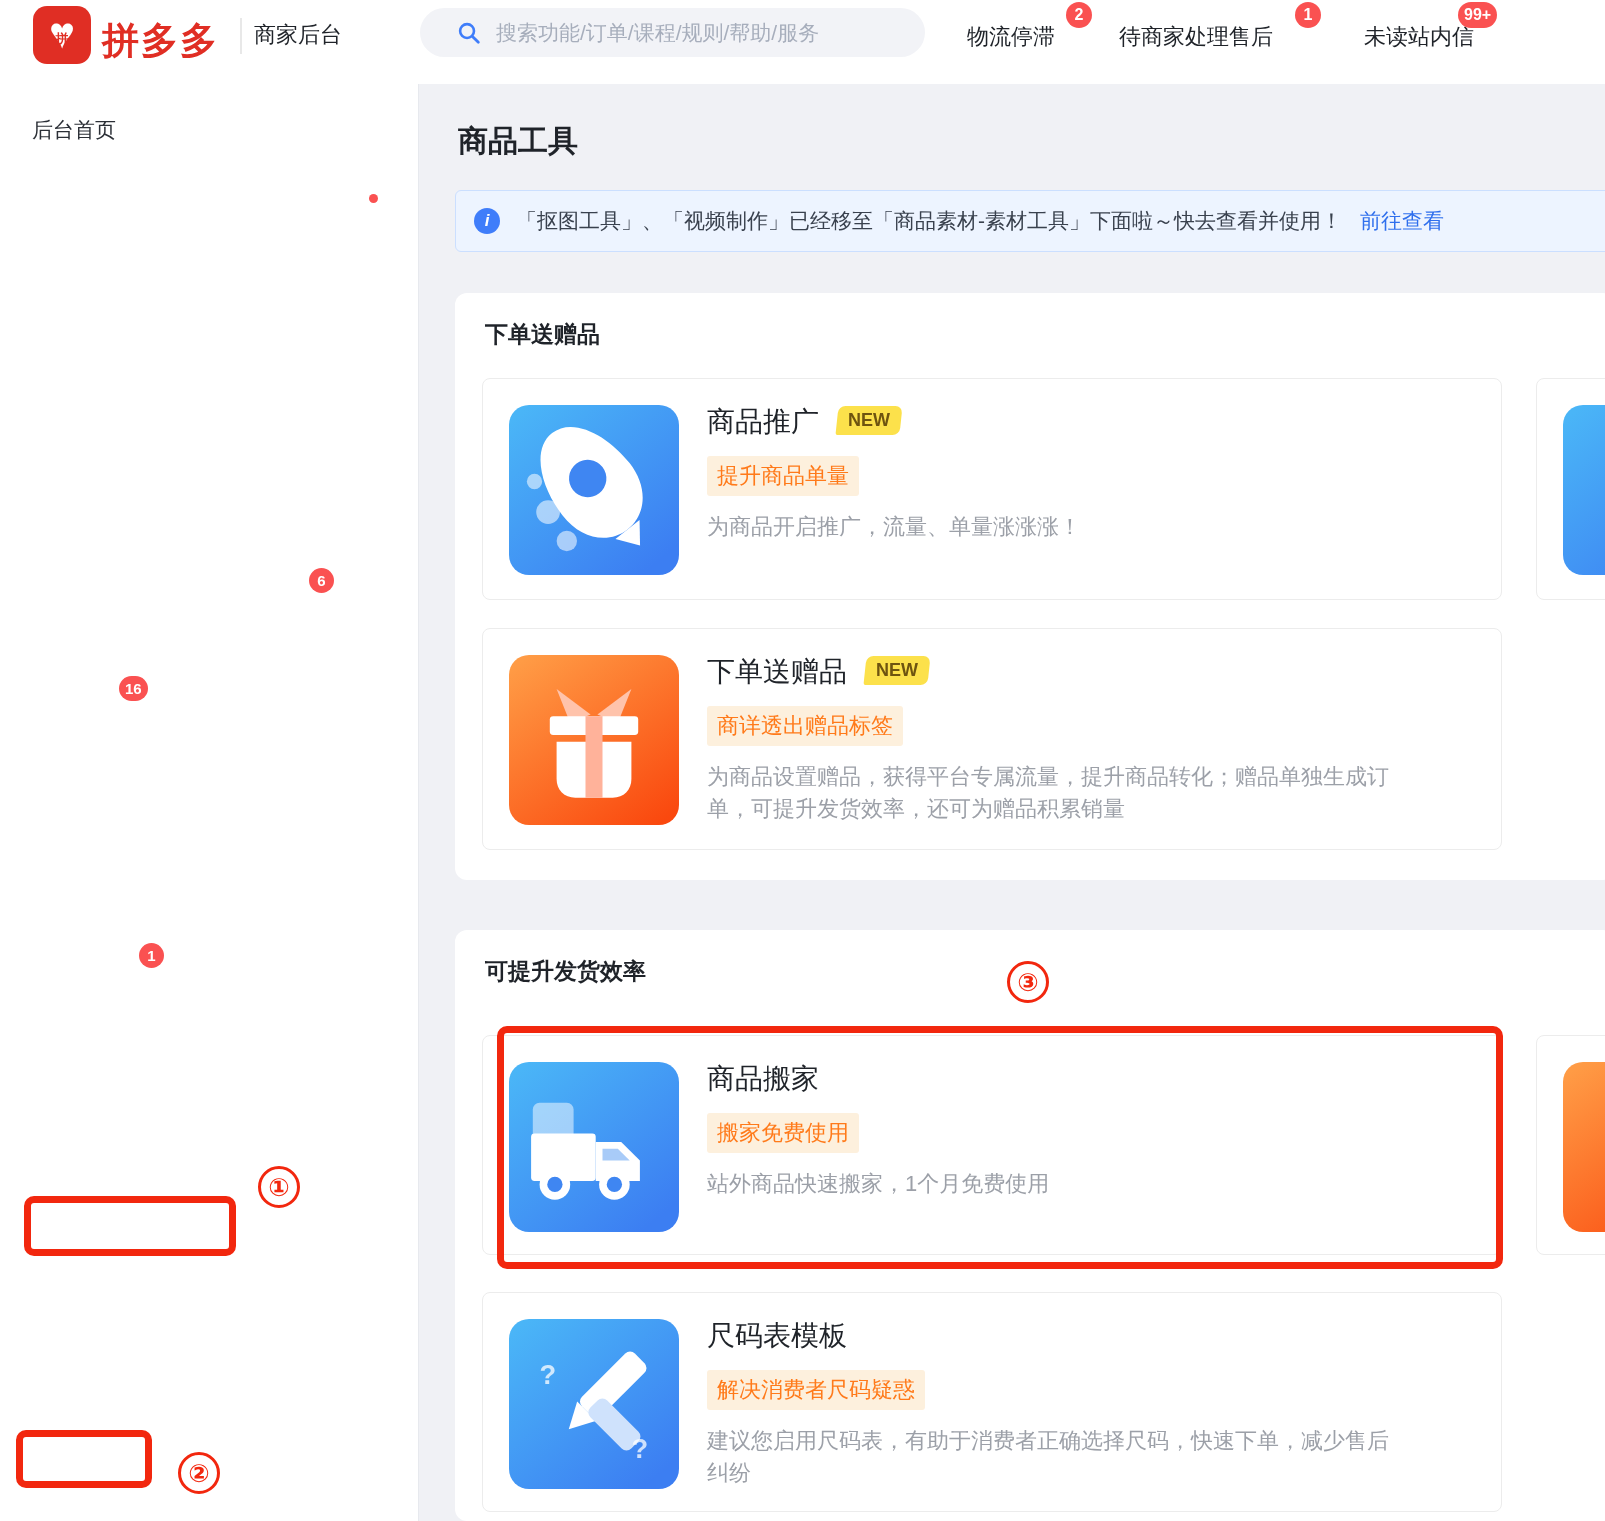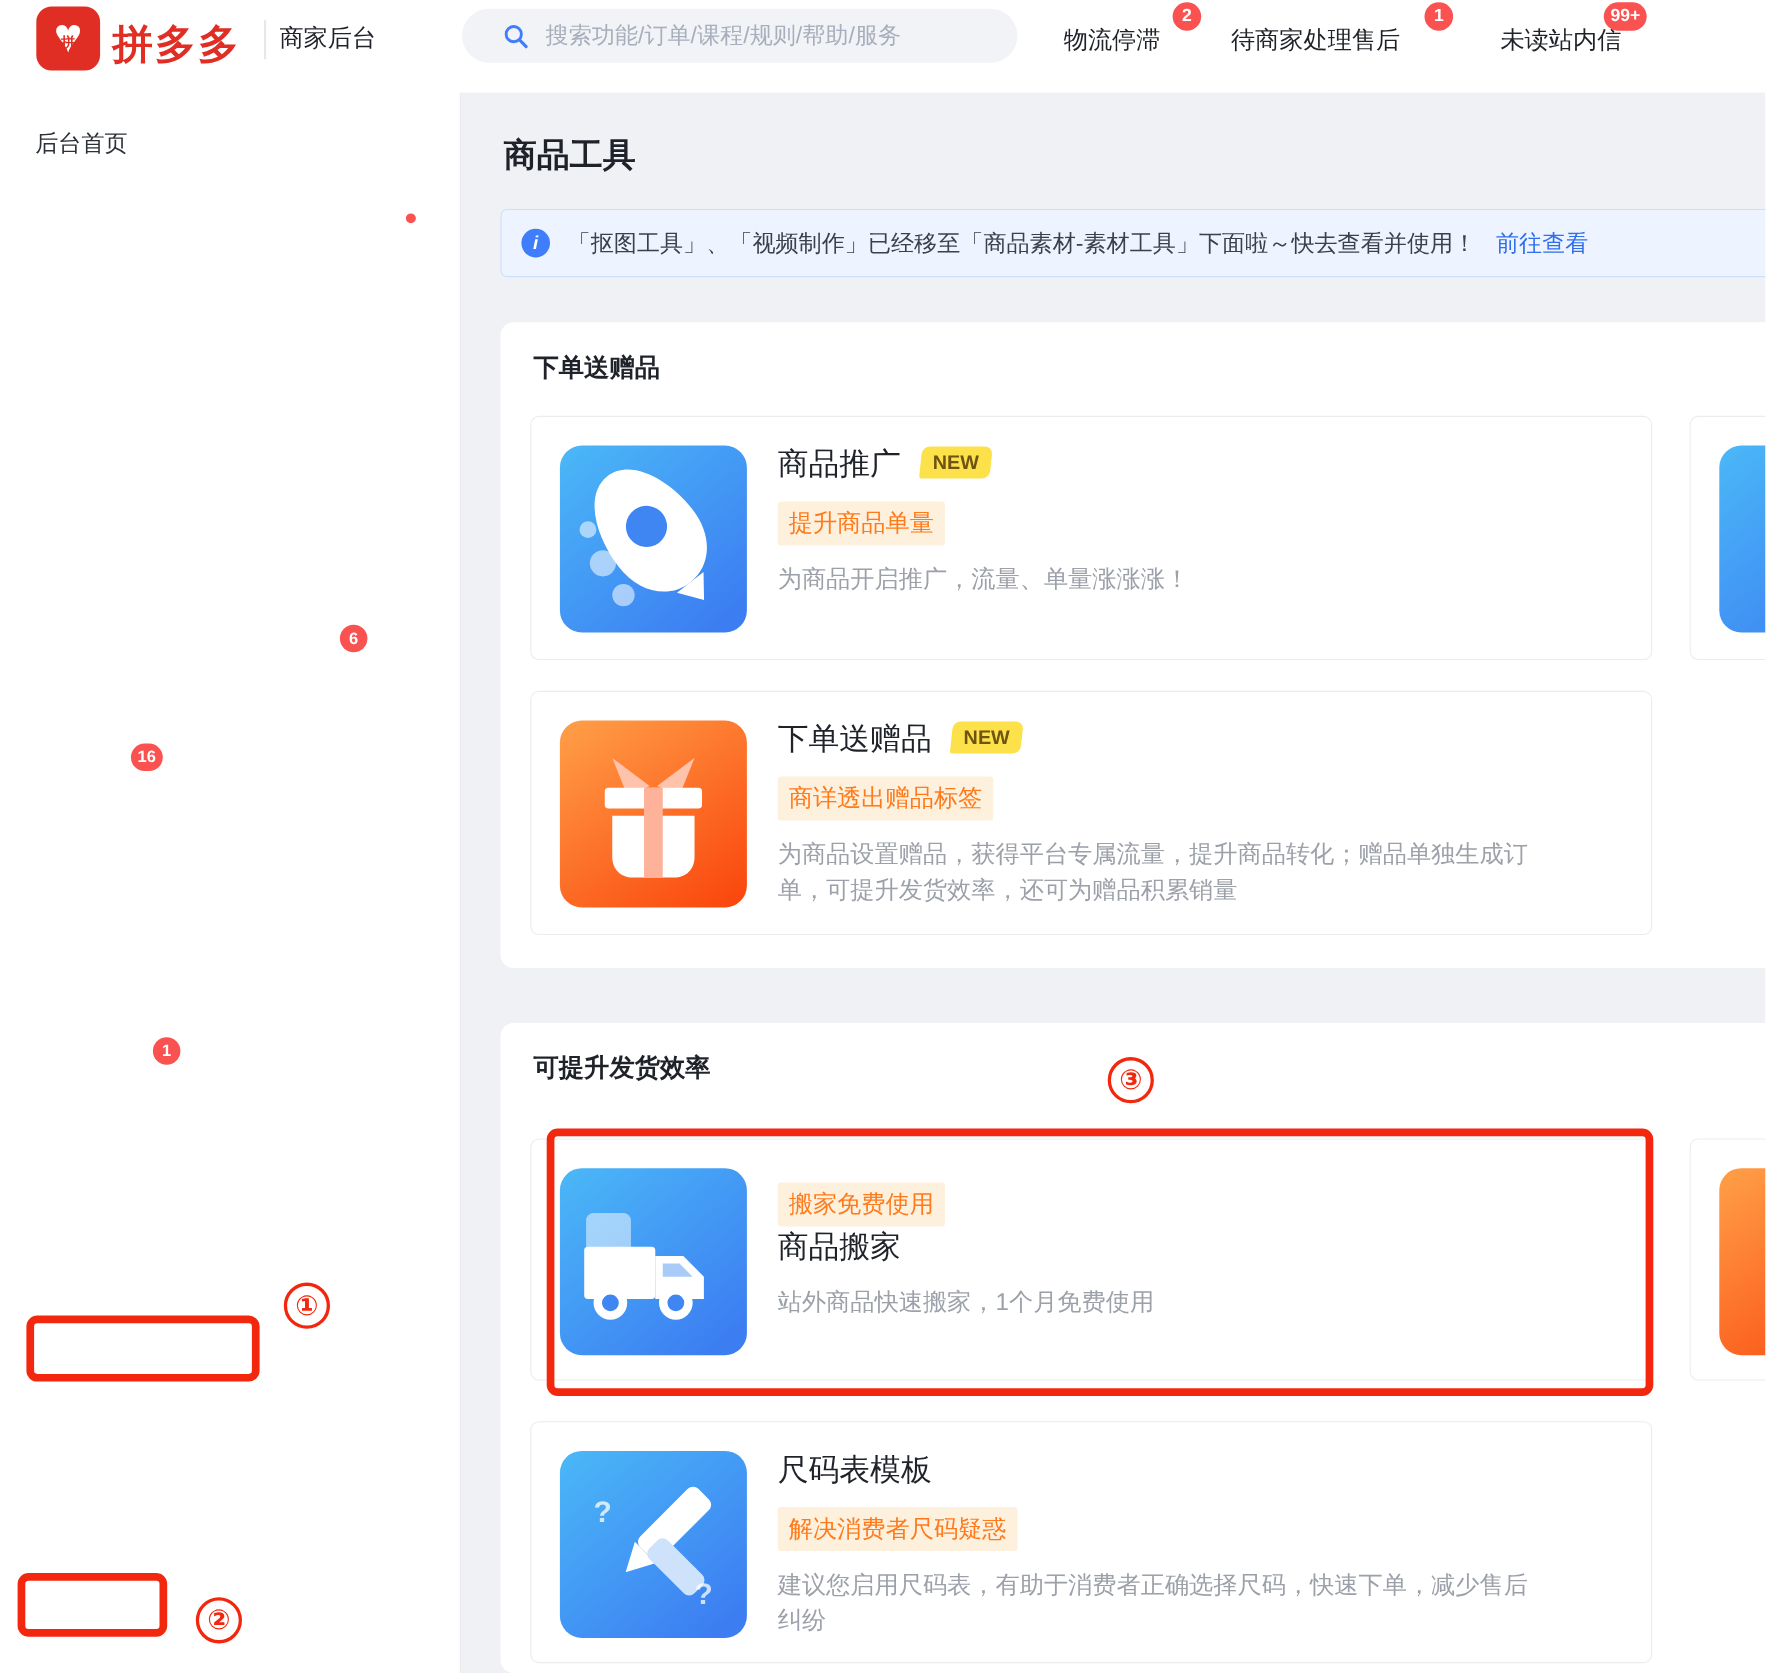--- a/index.html
+++ b/index.html
@@ -293,24 +293,24 @@
         <rect x="13" y="42" width="38" height="28" rx="2" fill="#fff"></rect>
         <path d="M51 47 L66 47 L77 58 L77 70 L51 70 Z" fill="#fff"></path>
         <path d="M55 51 L64 51 L71 58 L55 58 Z" fill="#a8cbf8"></path>
         <circle cx="27" cy="72" r="9" fill="#fff"></circle>
           <circle cx="27" cy="72" r="4.5" fill="#3f86f2"></circle>
         <circle cx="62" cy="72" r="9" fill="#fff"></circle>
           <circle cx="62" cy="72" r="4.5" fill="#3f86f2"></circle>
       </svg>
     </div>
     <div class="tool-body">
-      <div><span class="tool-tag">搬家免费使用</span></div>
       <div>
         <span class="tool-title">商品搬家</span>
       </div>
+      <div><span class="tool-tag">搬家免费使用</span></div>
       <div class="tool-desc">站外商品快速搬家，1个月免费使用</div>
     </div>
   </div>
 
   <div class="tool-card partial" style="left:1536px; top:1035px; height:220px;">
     <div class="tool-icon grad-orange">
       <svg viewBox="0 0 100 100" width="170" height="170">
         <rect x="74" y="30" width="40" height="42" rx="6" fill="#fff"></rect>
       </svg>
     </div>

